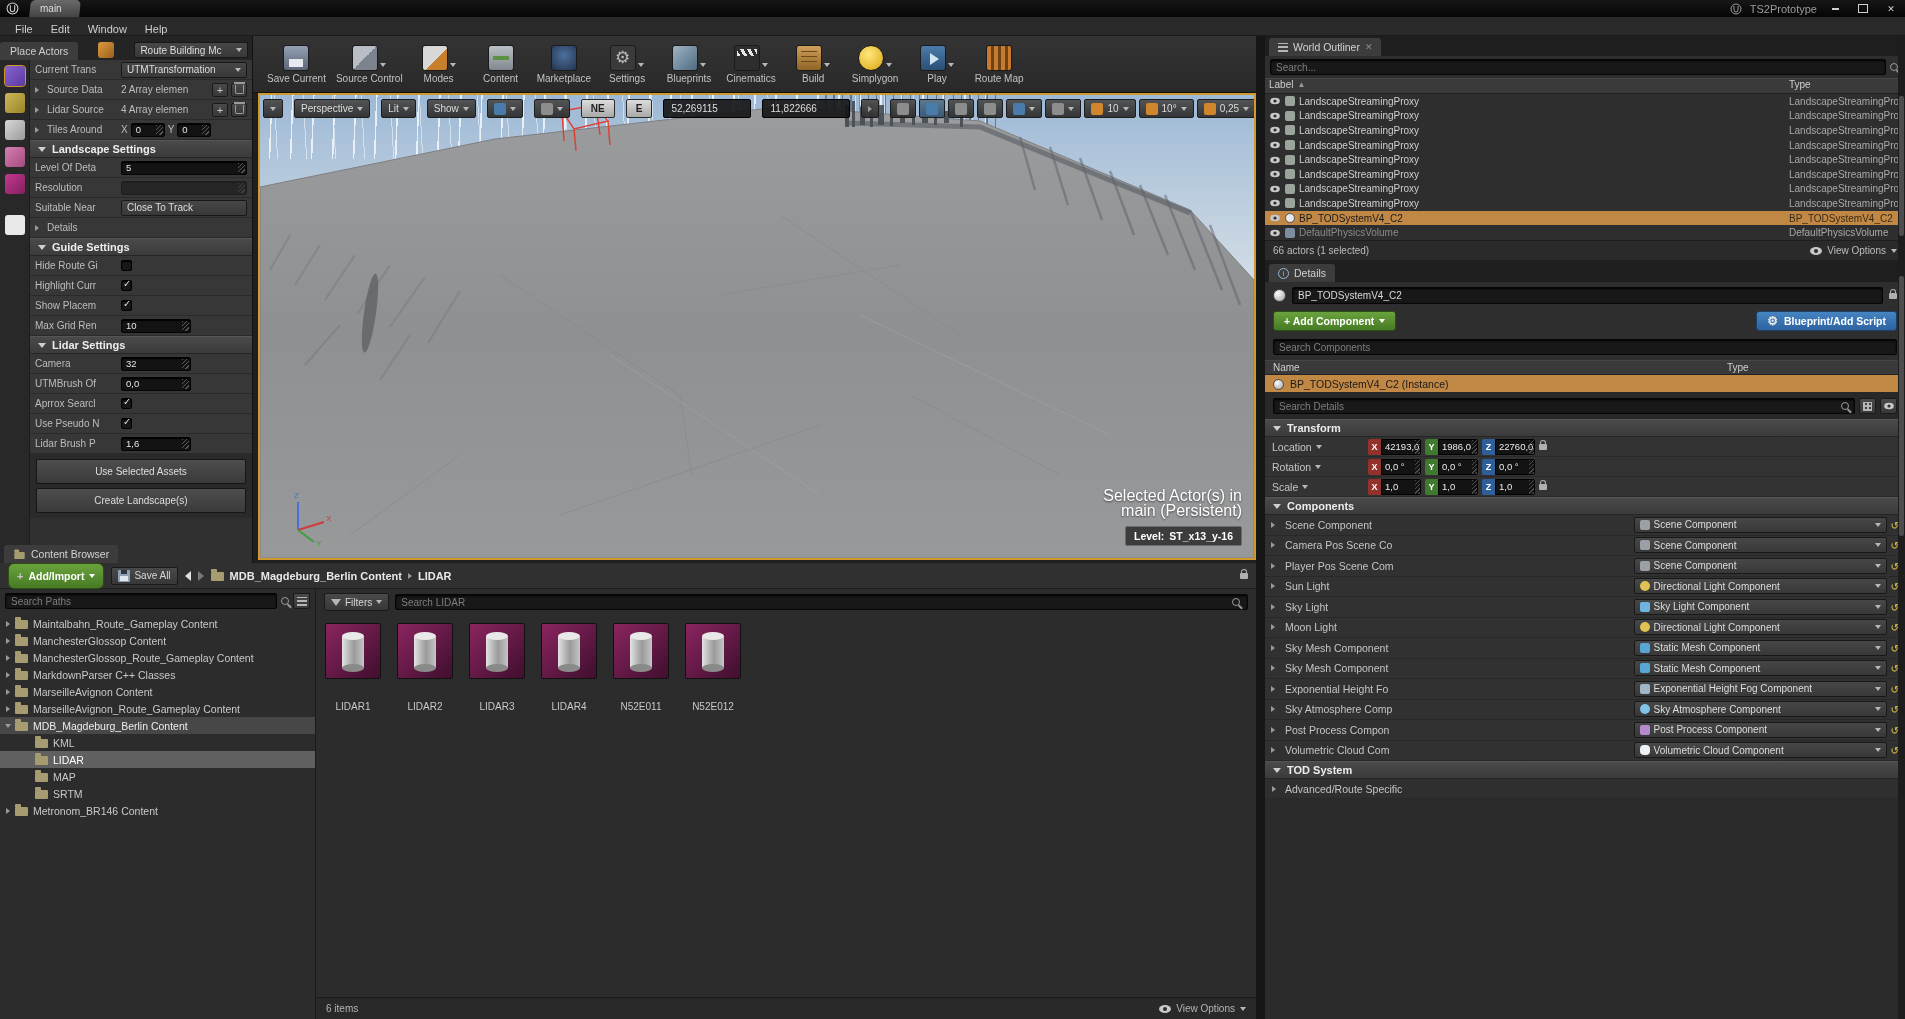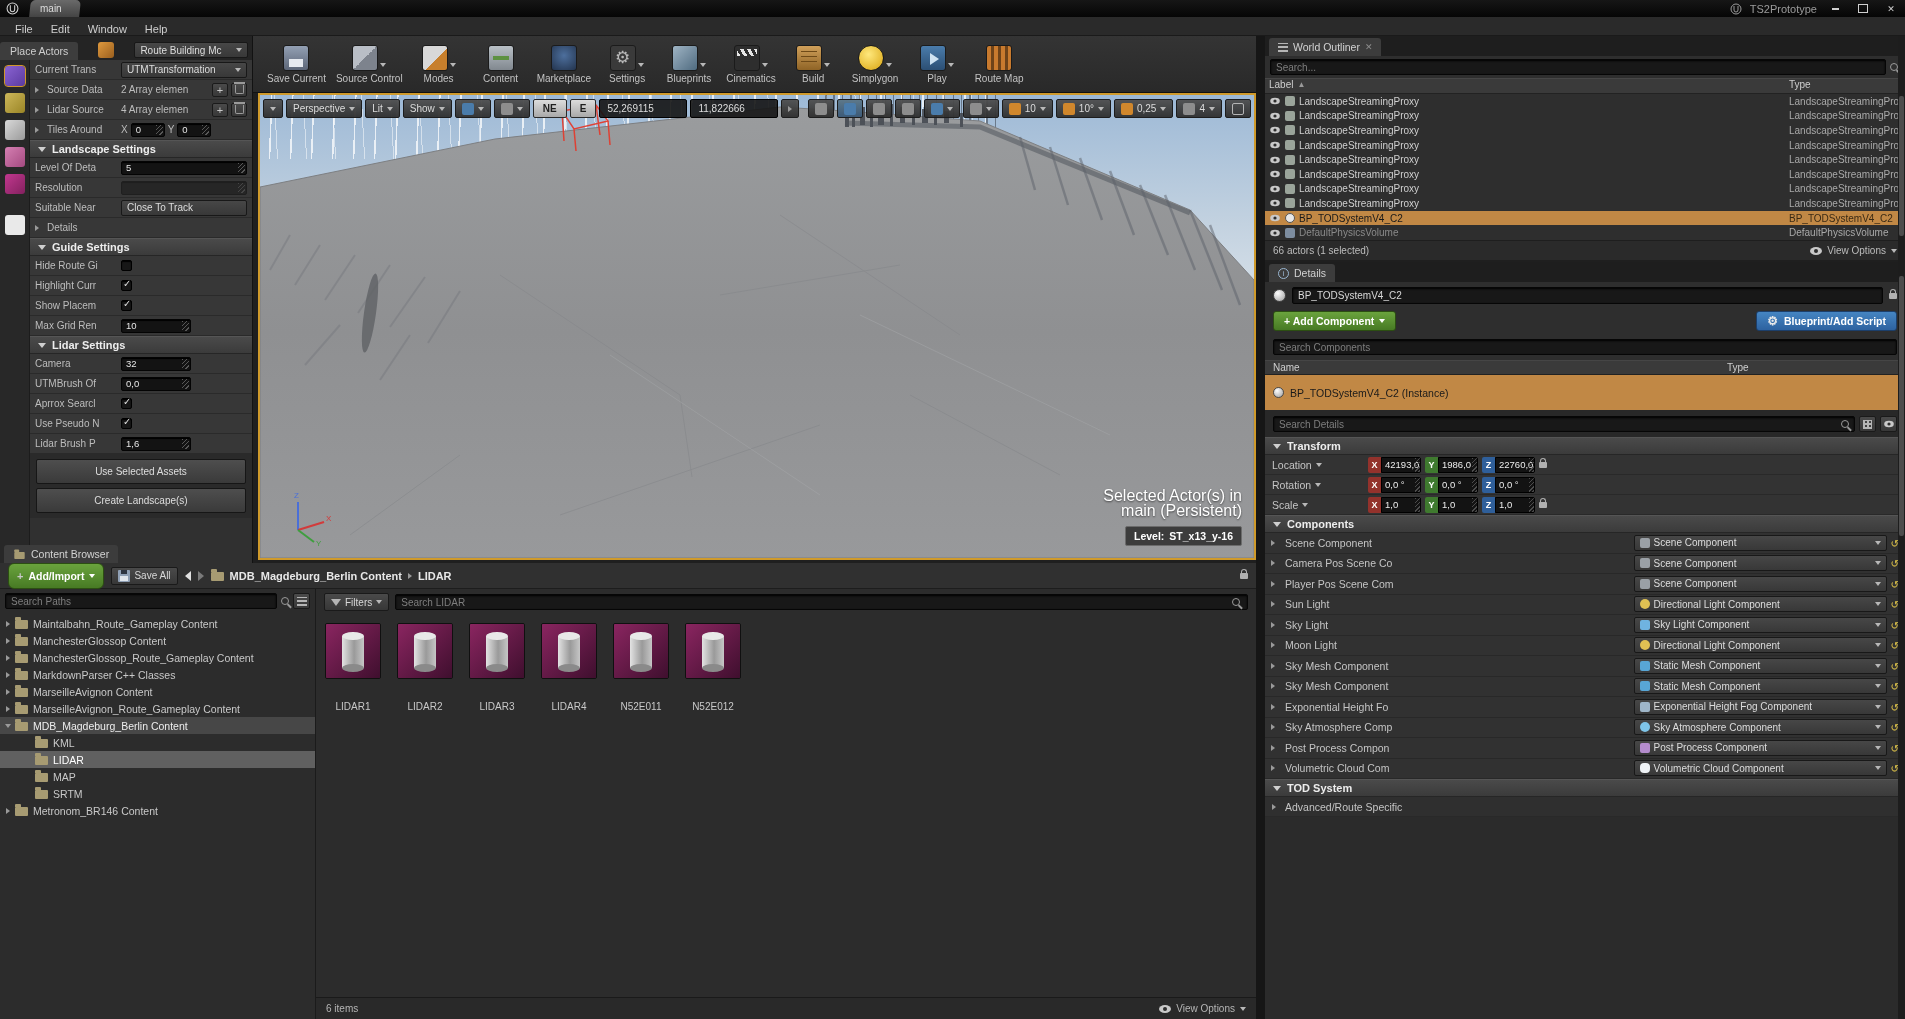--- a/index.html
+++ b/index.html
@@ -93,21 +93,21 @@
 [data-name="simplygon-icon"]{background:radial-gradient(circle at 40% 35%,#ffe87c,#d9a410);border-radius:50%}
 [data-name="play-icon"]{background:linear-gradient(#4a7cab,#2c4f74);position:relative}
 [data-name="play-icon"]::after{content:"";position:absolute;left:9px;top:7px;border-top:6px solid transparent;border-bottom:6px solid transparent;border-left:9px solid #cfe3f2}
 [data-name="route-map-icon"]{background:repeating-linear-gradient(90deg,#c87a2e 0 4px,#6e4319 4px 7px)}
 
 
 .viewport{left:258px;top:93px;width:998px;height:467px;border:2px solid #cf9a2b;background:linear-gradient(180deg,#9db9d6 0%,#c3d2e0 28%,#e4eaef 55%,#eef1f4 100%);overflow:hidden}
 .vp-inner{position:absolute;inset:0}
 .streaks{position:absolute;left:0;top:0;width:740px;height:64px;background:repeating-linear-gradient(92deg,transparent 0 11px,rgba(255,255,255,.75) 11px 12.5px,transparent 12.5px 21px),repeating-linear-gradient(87deg,transparent 0 17px,rgba(255,255,255,.5) 17px 18px,transparent 18px 29px)}
 .dstreaks{position:absolute;left:558px;top:0;width:185px;height:42px;background:repeating-linear-gradient(90deg,transparent 0 7px,rgba(58,64,74,.55) 7px 8.5px)}
-.vp-toolbar{position:absolute;left:3px;top:3px;right:3px;height:21px;display:flex;align-items:center;gap:3px;z-index:5}
+.vp-toolbar{position:absolute;left:3px;top:3px;right:3px;height:21px;display:flex;align-items:center;gap:11px;z-index:5}
 .vt-btn{display:inline-flex;align-items:center;gap:4px;background:linear-gradient(rgba(78,78,78,.95),rgba(46,46,46,.95));border:1px solid #1d1d1d;border-radius:2px;color:#dcdcdc;font-size:10px;height:19px;padding:0 6px;white-space:nowrap}
 .vt-ico{width:12px;height:12px;border-radius:2px;background:#8d8d8d;display:inline-block}
 .vt-ico.orange{background:#d0872c}
 .vt-ico.blue{background:#4a7cab}
 .chip{background:linear-gradient(#dcdcdc,#a9a9a9);color:#1e1e1e;font-size:10px;font-weight:bold;height:19px;display:inline-flex;align-items:center;padding:0 9px;border:1px solid #2a2a2a;border-radius:2px}
 .coordf{background:rgba(20,20,20,.9);border:1px solid #000;height:19px;color:#ddd;font-size:10px;display:inline-flex;align-items:center;padding:0 7px;border-radius:2px;min-width:88px}
 .vp-right{margin-left:auto;display:flex;align-items:center;gap:3px}
 .sel-overlay{position:absolute;right:12px;bottom:40px;text-align:right;color:#fff;font-size:16px;line-height:15px;text-shadow:0 1px 2px rgba(0,0,0,.6)}
 .level-badge{position:absolute;right:12px;bottom:12px;background:rgba(52,52,52,.92);border:1px solid #6b6b6b;border-radius:2px;color:#fff;font-size:10.5px;font-weight:bold;padding:3px 8px;display:flex;gap:5px}
 .axis-gizmo{position:absolute;left:14px;bottom:12px}
@@ -138,21 +138,21 @@
 .details{left:1265px;top:262px;width:640px;height:757px;background:#2e2e2e;display:flex;flex-direction:column}
 .dt-namerow{display:flex;align-items:center;gap:6px;padding:5px 8px 4px 8px}
 .sphere{width:13px;height:13px;border-radius:50%;background:radial-gradient(circle at 35% 30%,#fdfdfd,#9e9e9e);border:1px solid #4a4a4a;flex:none}
 .dt-btnrow{display:flex;align-items:center;padding:3px 8px 6px 8px}
 .btn-green{display:inline-flex;align-items:center;gap:5px;background:linear-gradient(#6aa33d,#477a24);border:1px solid #2c4f12;border-radius:3px;color:#fff;font-weight:bold;font-size:10.5px;height:20px;padding:0 10px}
 .btn-blue{display:inline-flex;align-items:center;gap:6px;background:linear-gradient(#4585c2,#2d62a0);border:1px solid #1c3f6b;border-radius:3px;color:#fff;font-weight:bold;font-size:10.5px;height:20px;padding:0 10px;margin-left:auto}
 .dt-search{padding:2px 8px 5px 8px}
 .dt-colhead{display:flex;align-items:center;height:15px;background:#3a3a3a;border-top:1px solid #454545;border-bottom:1px solid #222;font-size:10px;color:#cfcfcf;padding:0 8px}
 .dt-colhead .cn{flex:1}
 .dt-colhead .ct{width:170px}
-.inst-row{display:flex;align-items:center;gap:6px;height:35px;background:#c18845;color:#1a1a1a;font-size:10.5px;padding:2px 8px}
+.inst-row{display:flex;align-items:flex-end;gap:6px;height:17px;background:#c18845;color:#1a1a1a;font-size:10.5px;padding:2px 8px}
 .dt-search2{display:flex;align-items:center;gap:4px;padding:6px 8px 5px 8px;background:#282828}
 .sqbtn{width:17px;height:16px;background:linear-gradient(#4a4a4a,#383838);border:1px solid #1a1a1a;border-radius:2px;display:flex;align-items:center;justify-content:center}
 .gridico{width:9px;height:9px;background:repeating-linear-gradient(0deg,#b5b5b5 0 2px,transparent 2px 4px),repeating-linear-gradient(90deg,#b5b5b5 0 2px,transparent 2px 4px)}
 .d-row{display:flex;align-items:center;height:20px;background:#333;border-bottom:1px solid #292929;padding:0 7px;font-size:10.5px;color:#c5c5c5}
 .d-row .dlabel{width:96px;flex:none;display:flex;align-items:center;gap:4px;overflow:hidden;white-space:nowrap}
 .axis-chip{width:13px;height:16px;color:#fff;font-size:9px;display:flex;align-items:center;justify-content:center;border-radius:2px 0 0 2px;font-weight:bold;flex:none}
 .axis-chip.x{background:#93322c}.axis-chip.y{background:#3f7a2f}.axis-chip.z{background:#2f5f9a}
 .axis-val{width:40px;height:16px;background:#131313;border:1px solid #000;color:#ececec;font-size:9.5px;display:flex;align-items:center;padding:0 3px;border-radius:0 2px 2px 0;overflow:hidden;white-space:nowrap;margin-right:4px;position:relative}
 .axis-val::after{content:"";position:absolute;right:0;top:0;bottom:0;width:5px;background:repeating-linear-gradient(135deg,#4d4d4d 0 1px,transparent 1px 3px)}
 .c-row{display:flex;align-items:center;height:20.5px;background:#313131;border-bottom:1px solid #282828;padding:0 6px;font-size:10.5px;color:#c5c5c5}

